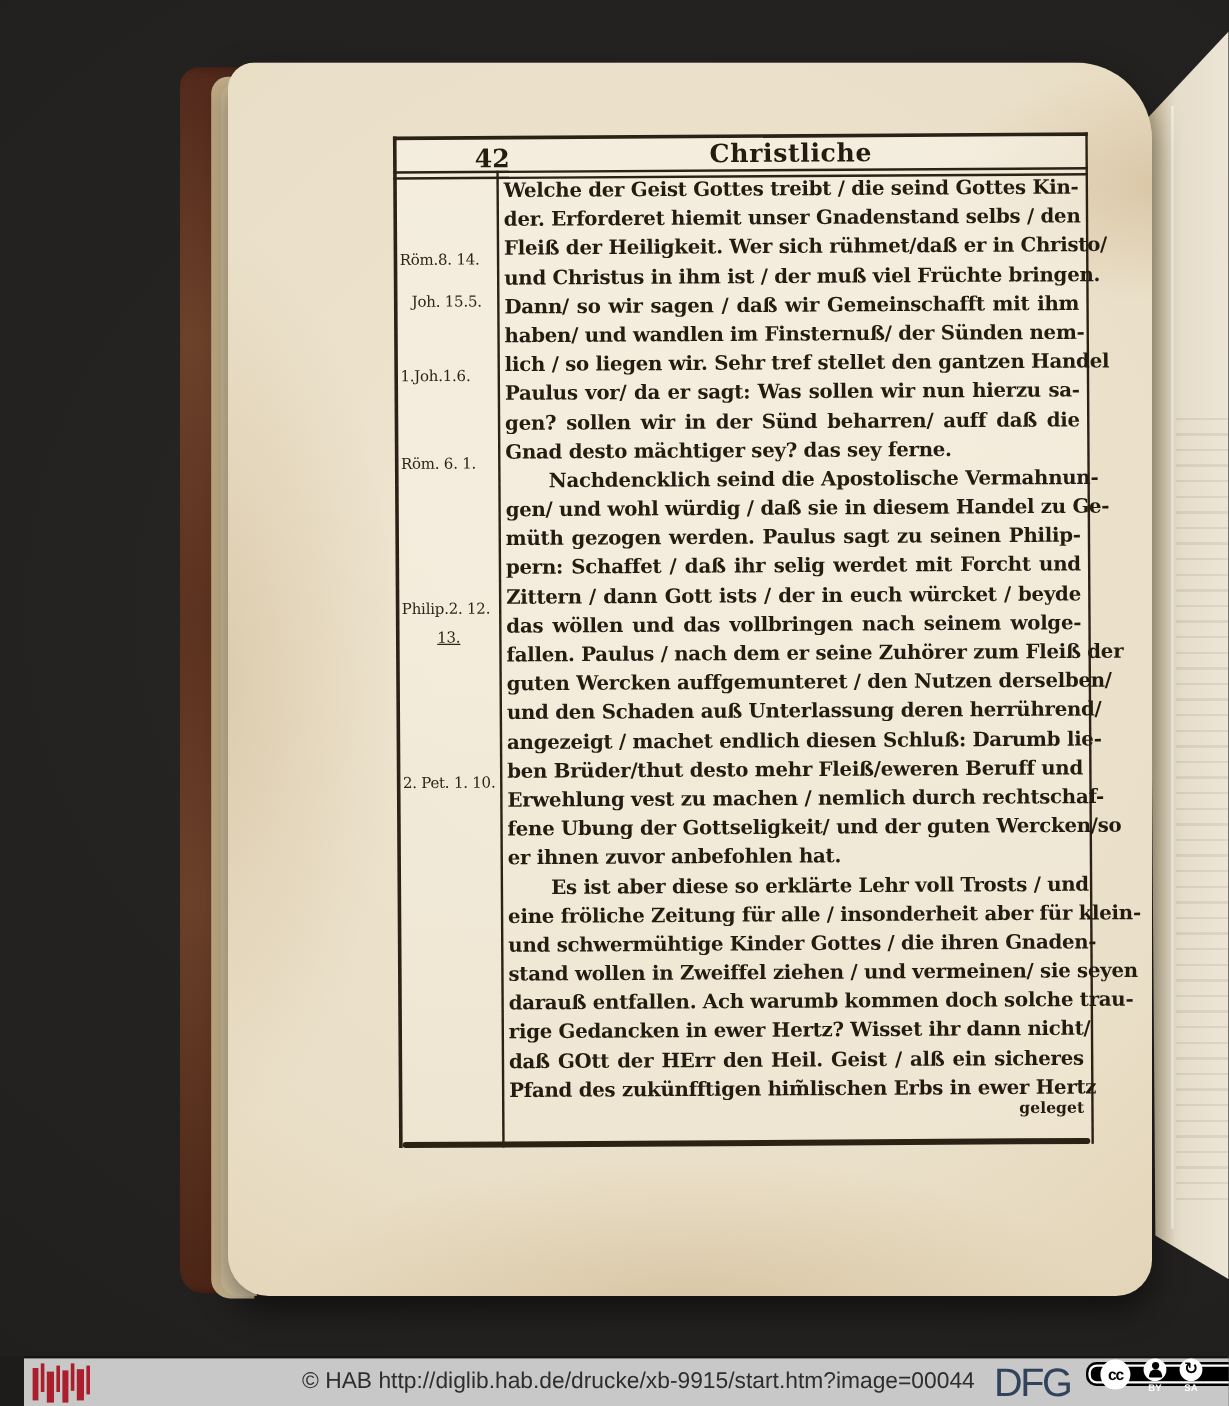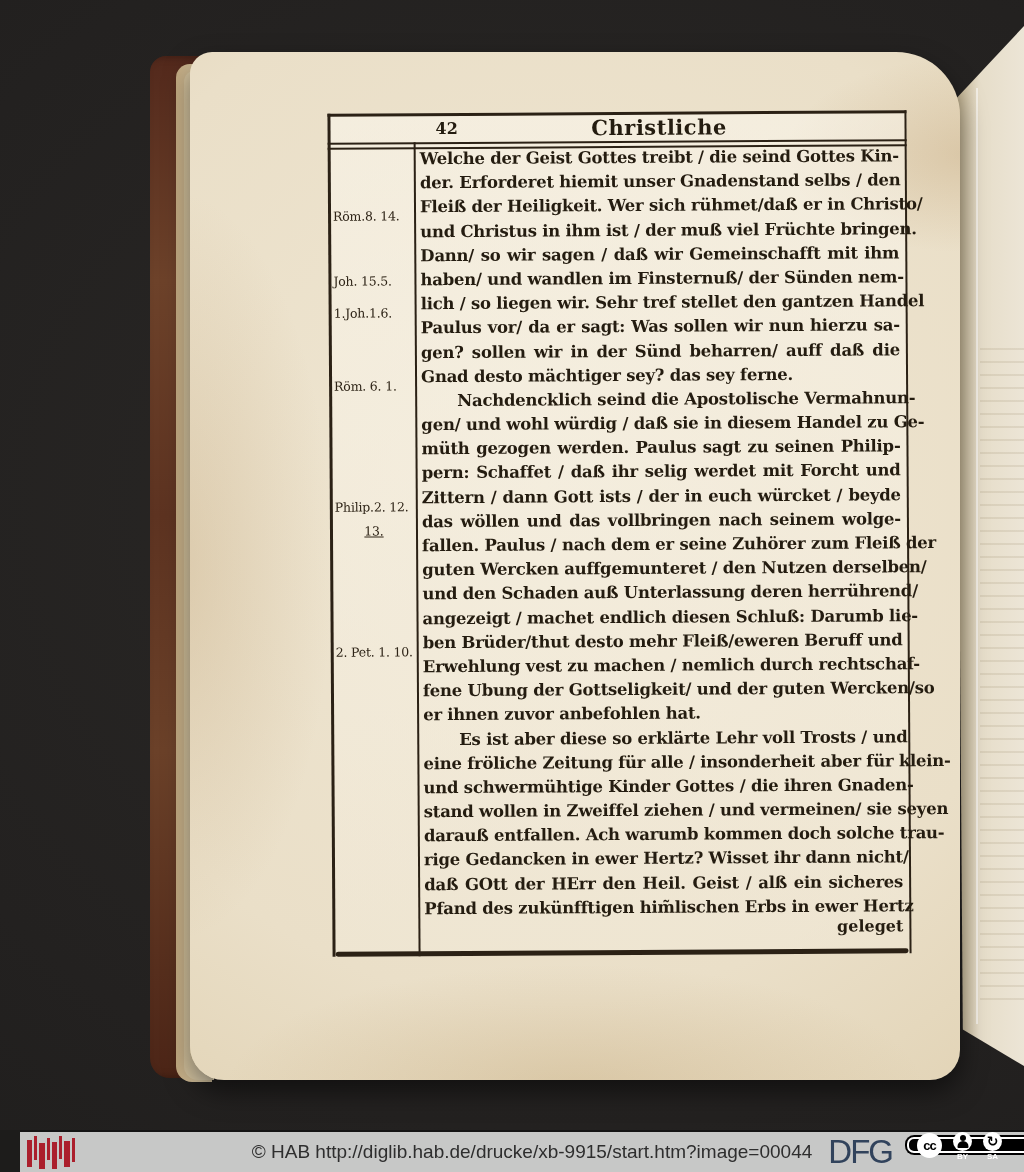--- a/index.html
+++ b/index.html
@@ -41,33 +41,33 @@
          color:var(--ink,#241c10);}
   .rule{position:absolute;background:#2b2115;}
   .r-top{left:0;right:0;top:0;height:2.5px;}
   .r-dbl{left:0;right:0;top:29px;height:7px;background:none;
          border-top:2.5px solid #2b2115;border-bottom:2px solid #2b2115;box-sizing:border-box;}
   .r-left{left:0;top:0;bottom:0;width:2.5px;}
   .r-sep{left:86px;top:29px;bottom:0;width:2px;}
   .r-right{right:0;top:0;bottom:0;width:2.5px;}
   .r-bottom{left:3px;right:3px;bottom:0;height:5.5px;border-radius:3px;}
   .hdr{position:absolute;left:0;right:0;top:2px;height:27px;}
-  .pagenum{position:absolute;left:68px;top:4px;font-size:16px;font-weight:700;margin-left:40px;}
+  .pagenum{position:absolute;left:68px;top:4px;font-size:21px;font-weight:700;}
   .rhead{position:absolute;left:92px;width:479px;top:1px;text-align:center;
          font-size:21px;font-weight:700;letter-spacing:.5px;}
   .margin-col{position:absolute;left:3px;top:36px;width:80px;height:792px;}
   .mnote{position:absolute;left:2px;width:78px;font-size:12.5px;color:#2e2417;
          letter-spacing:-.2px;white-space:nowrap;margin-top:35px;}
   .mnote.ctr{text-align:center;text-decoration:underline;}
   .text-col{position:absolute;left:92px;top:36px;width:479px;}
   .tline{height:24.2px;font-size:16.5px;font-weight:700;letter-spacing:-.25px;
          text-align:justify;text-align-last:justify;white-space:nowrap;overflow:visible;}
   .tline.s-l{text-align-last:left;}
   .tline.s-jn{text-indent:36px;}
-  .catchword{position:absolute;right:8px;top:806px;font-size:16px;font-weight:700;}
+  .catchword{position:absolute;right:8px;top:806px;font-size:13px;font-weight:700;}
   
   .footer{position:absolute;left:0;top:1130px;width:1024px;height:42px;
           background:var(--footer-gray,#c7c8c7);border-top:2px solid #141414;box-sizing:border-box;
           font-family:"Liberation Sans",sans-serif;margin-left:20px;}
   .hab-logo{position:absolute;left:7px;top:4px;width:48px;height:33px;cursor:pointer;}
   .copyright{position:absolute;left:50%;top:9px;transform:translateX(-50%);
              font-size:19px;color:#2e2e2e;white-space:nowrap;}
   .dfg{position:absolute;right:152px;top:1px;font-size:33px;font-weight:400;
        letter-spacing:-2px;color:var(--dfg-blue,#31435c);cursor:pointer;}
   .cc-badge{position:absolute;right:7px;top:3px;width:132px;height:20px;background:#000;
@@ -105,21 +105,21 @@
           <span class="rhead">Christliche</span>
         </div>
         <div class="r-dbl" style="position:absolute;"></div>
         <div class="rule r-left"></div>
         <div class="rule r-sep"></div>
         <div class="rule r-right"></div>
         <div class="rule r-bottom"></div>
 
         <div class="margin-col">
             <div class="mnote" style="top: 24.2px;">Röm.8. 14.</div>
-            <div class="mnote" style="top: 89px;">Joh. 15.5.</div>
+            <div class="mnote" style="top: 59px; text-align: center;">Joh. 15.5.</div>
             <div class="mnote" style="top: 121px;">1.Joh.1.6.</div>
             <div class="mnote" style="top: 193.6px;">Röm. 6. 1.</div>
             <div class="mnote" style="top: 314.6px;">Philip.2. 12.</div>
             <div class="mnote ctr" style="top: 338.8px;">13.</div>
             <div class="mnote" style="top: 459.8px;">2. Pet. 1. 10.</div>
           </div>
 
         <div class="text-col">
             <div class="tline">Welche der Geist Gottes treibt / die seind Gottes Kin-</div>
             <div class="tline">der. Erforderet hiemit unser Gnadenstand selbs / den</div>

